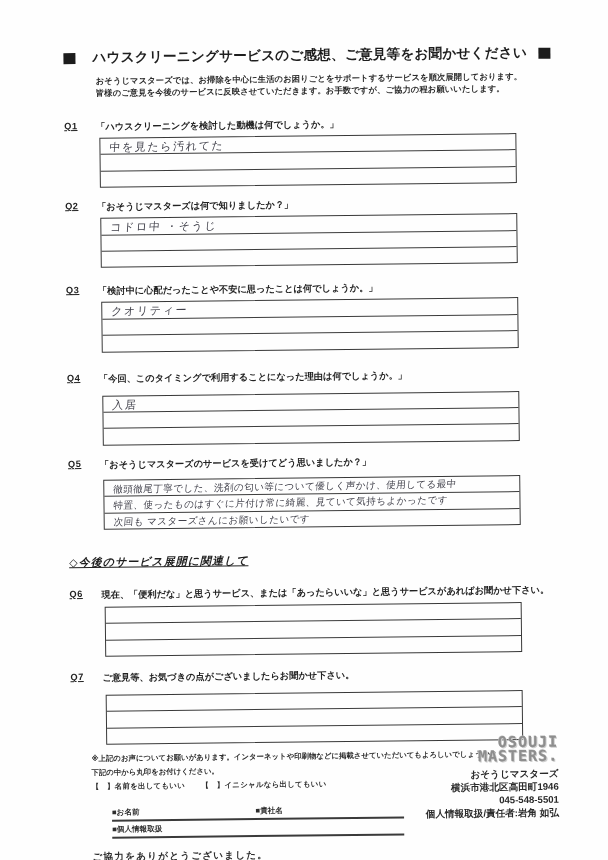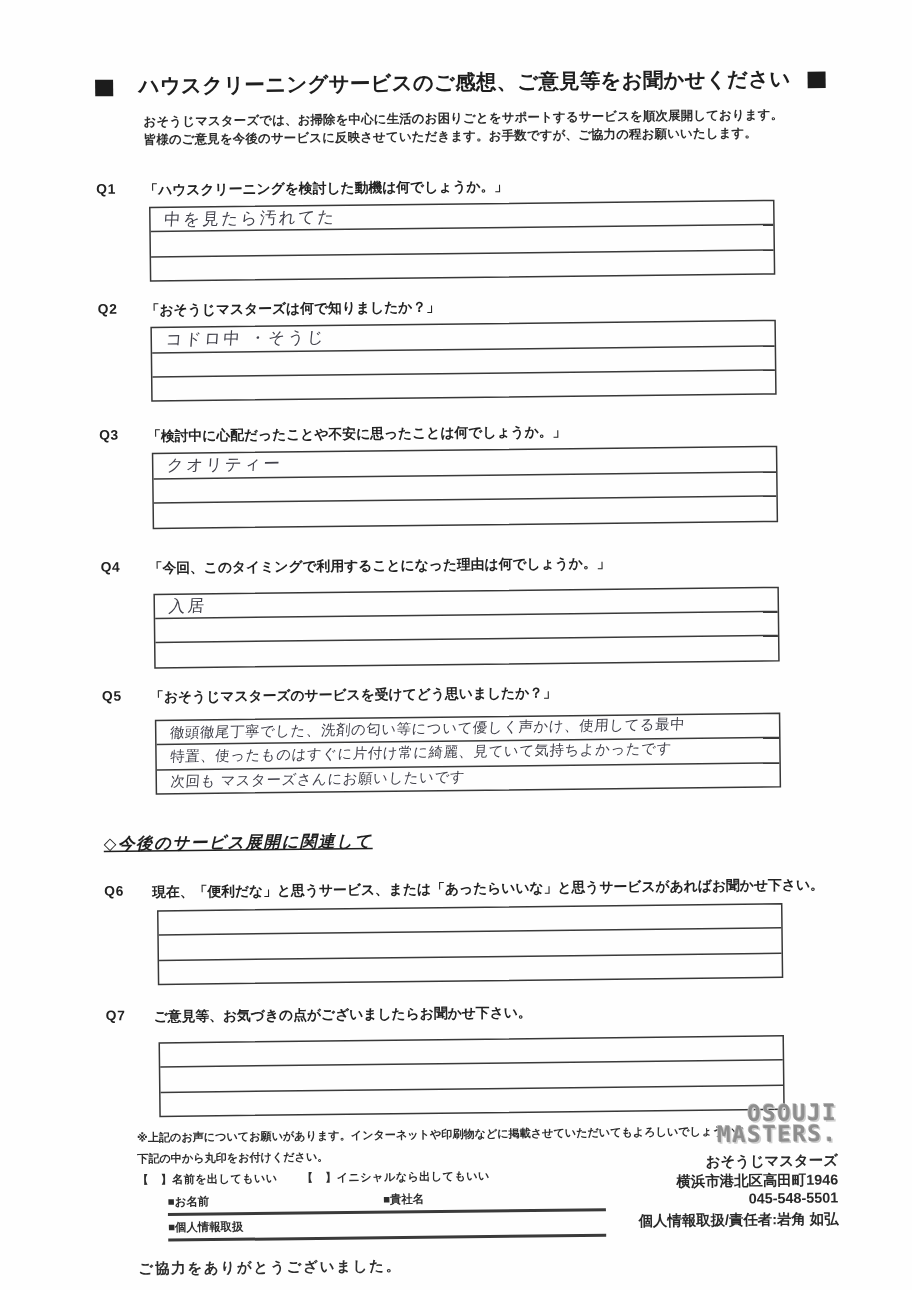--- a/index.html
+++ b/index.html
@@ -18,21 +18,21 @@
   .title {
     flex:1; margin:0 10px 0 17px; font-size:13.6px; font-weight:bold;
     color:#1e1e1e; letter-spacing:0.2px; white-space:nowrap;
   }
   .subtitle {
     margin:8px 0 0 32px; font-size:8.3px; font-weight:bold; color:#2c2c2c;
     line-height:1.45; letter-spacing:0.1px; white-space:nowrap;
   }
   
   .q-head { display:flex; font-size:9.2px; font-weight:bold; color:#222; }
-  .q-id { width:32px; flex:0 0 auto; letter-spacing:0.5px; }
+  .q-id { width:32px; flex:0 0 auto; letter-spacing:0.5px;text-decoration:underline; }
   .q-text { flex:1; white-space:nowrap; }
   .abox { margin-left:35px; width:415px; border:1.4px solid #383838; background:transparent; }
   .abox .arow { height:15.4px; border-bottom:1px solid #3a3a3a; position:relative; }
   .abox .arow:last-child { border-bottom:none; }
   .hand {
     position:absolute; left:9px; top:1px; font-size:11px; line-height:14px;
     color:#41414b; letter-spacing:1.6px; white-space:nowrap;
     transform:skewX(-5deg) rotate(-0.3deg); font-weight:500;
   }
   .hand.small { font-size:9.6px; letter-spacing:0.4px; }
@@ -52,21 +52,21 @@
   .f-left { margin-left:20px; width:350px; font-size:7.4px; font-weight:bold; color:#2d2d2d; }
   .permission { white-space:nowrap; letter-spacing:0; }
   .circle-note { margin-top:4px; }
   .options { margin-top:4px; letter-spacing:0.3px; }
   .options .opt2 { margin-left:14px; }
   .field-row {
     margin-left:20px; width:292px; display:flex; align-items:flex-end;
     border-bottom:2px solid #3a3a3a; padding-bottom:2px; margin-top:5px;
     font-size:7.6px; font-weight:bold;
   }
-  .field-row .company-label { margin-left:116px; }
+  .field-row .company-label { margin-left:116px;margin-top:11px; }
   .field-row.email { margin-top:3px; }
   .thanks { margin:12px 0 0 0; font-size:9.6px; font-weight:bold; letter-spacing:1.2px; }
   .f-right { position:absolute; right:0; top:-14px; text-align:right; }
   .logo {
     font-family:"DejaVu Sans Mono","Liberation Mono",monospace;
     font-weight:bold; font-size:15px; line-height:0.95; color:#8e8e8e;
     letter-spacing:1px; text-shadow:1px 1px 0 #cfcfcf, -0.5px -0.5px 0 #bdbdbd;
   }
   .f-right .company { margin-top:4px; font-size:9.6px; font-weight:bold; color:#2a2a2a; }
   .f-right .addr    { font-size:9.6px; font-weight:bold; color:#2a2a2a; }

